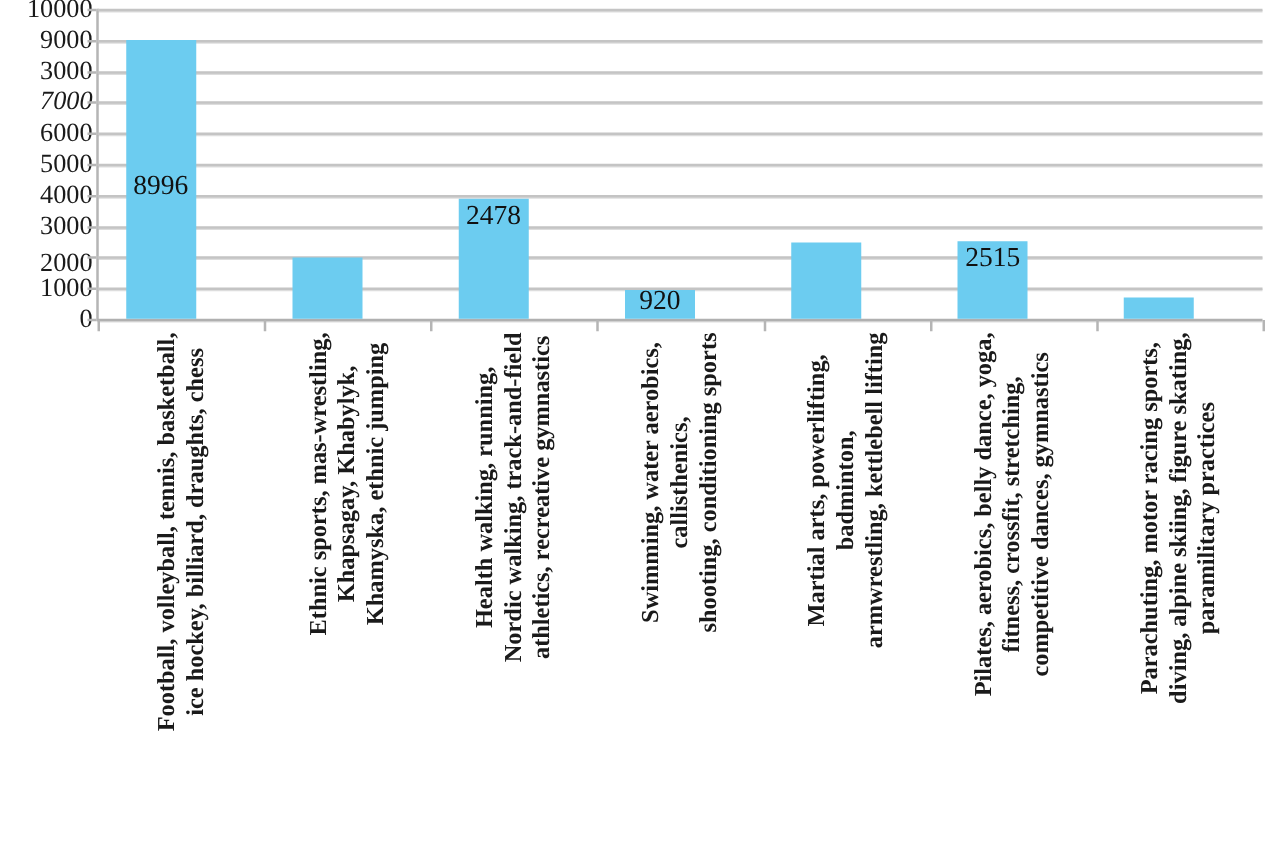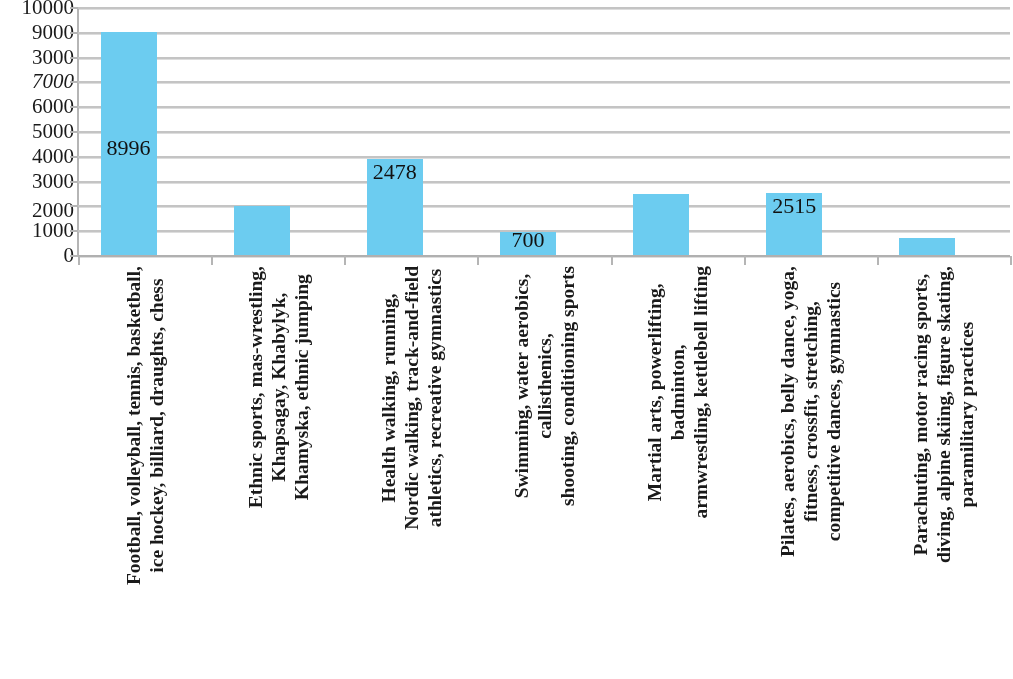--- a/index.html
+++ b/index.html
@@ -169,21 +169,21 @@
       <div class="gridline baseline" style="top: 248px;"></div>
     </div>
 
   <div class="bars-layer">
       <div class="bar" style="left: 38.6114px; width: 55.92px; height: 223.101px; background: rgb(108, 204, 240);"></div>
       <div class="bar-value" style="left: 0px; width: 133.143px; top: 130px;">8996</div>
       <div class="bar" style="left: 171.754px; width: 55.92px; height: 48.98px; background: rgb(108, 204, 240);"></div>
       <div class="bar" style="left: 304.897px; width: 55.92px; height: 96.4472px; background: rgb(108, 204, 240);"></div>
       <div class="bar-value" style="left: 266.286px; width: 133.143px; top: 153.553px;">2478</div>
       <div class="bar" style="left: 438.04px; width: 55.92px; height: 22.816px; background: rgb(108, 204, 240);"></div>
-      <div class="bar-value" style="left: 399.429px; width: 133.143px; top: 222px;">700</div>
+      <div class="bar-value" style="left: 399.429px; width: 133.143px; top: 222px;">920</div>
       <div class="bar" style="left: 571.183px; width: 55.92px; height: 61.1816px; background: rgb(108, 204, 240);"></div>
       <div class="bar" style="left: 704.326px; width: 55.92px; height: 62.372px; background: rgb(108, 204, 240);"></div>
       <div class="bar-value" style="left: 665.714px; width: 133.143px; top: 187.628px;">2515</div>
       <div class="bar" style="left: 837.469px; width: 55.92px; height: 17.4344px; background: rgb(108, 204, 240);"></div>
     </div>
 
   <div class="cat-labels">
       <div class="cat-label-slot" style="left: 0px; width: 133.143px;">
         <div class="cat-label-rot">
           <span class="cat-label-line">Football, volleyball, tennis, basketball,</span>

